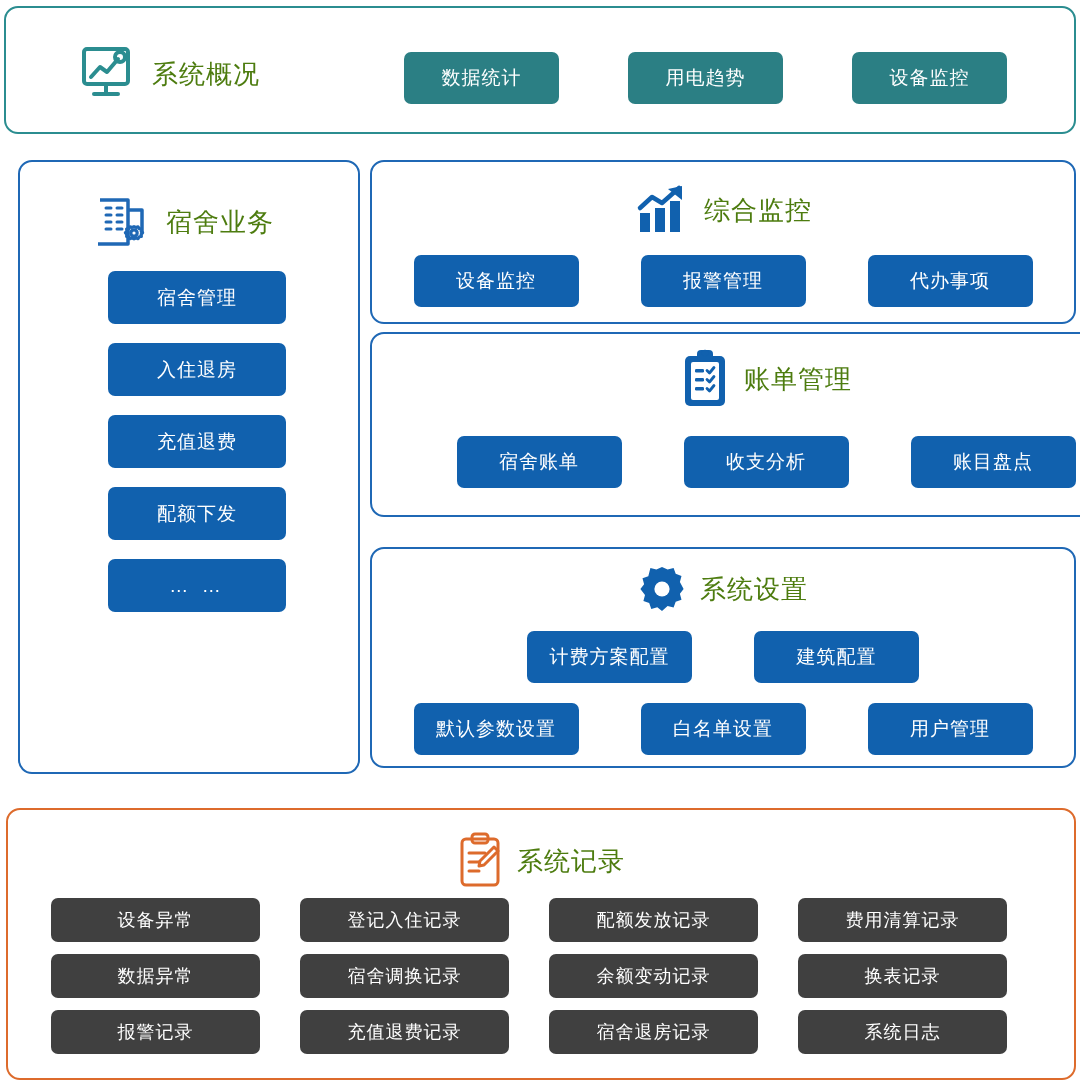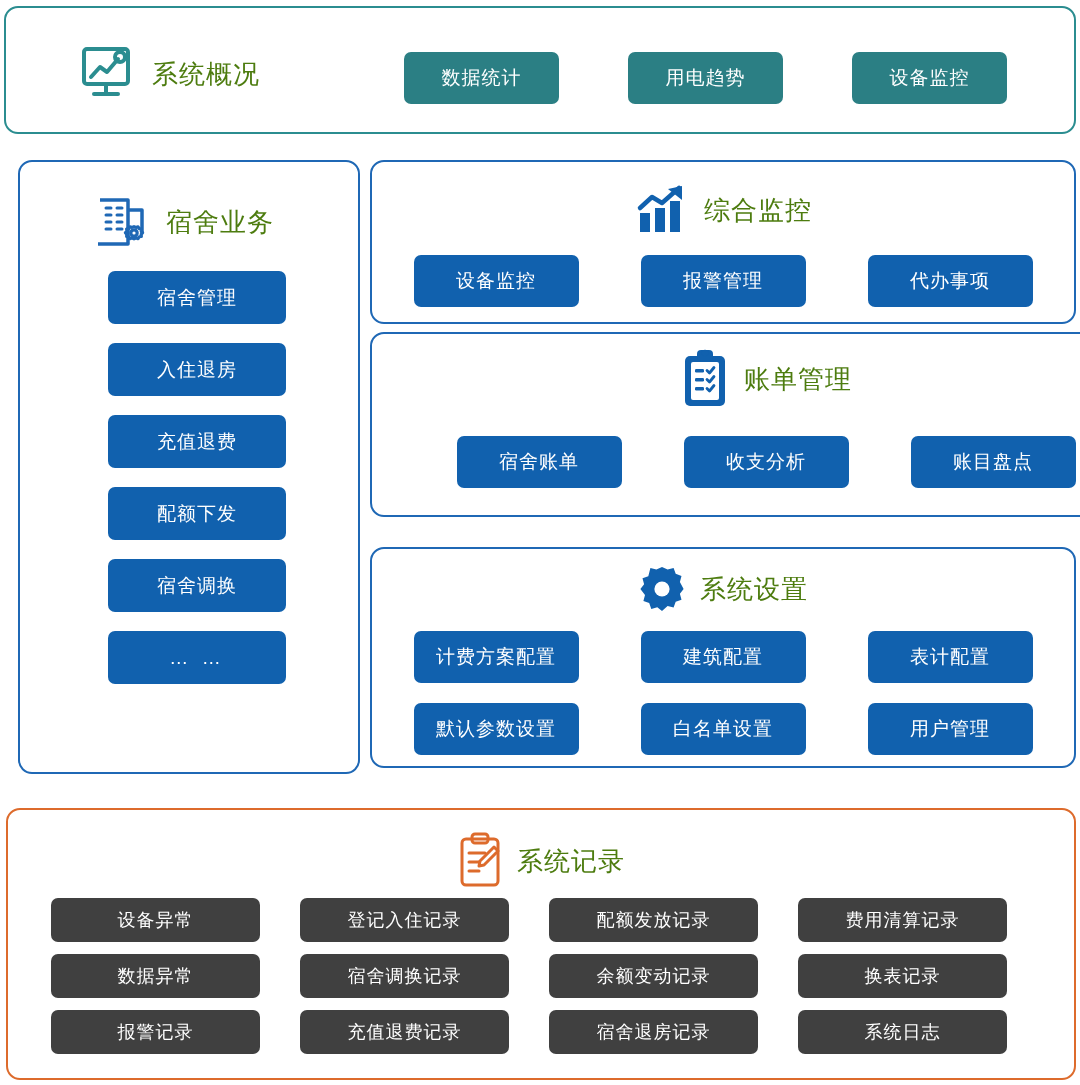--- a/index.html
+++ b/index.html
@@ -226,21 +226,20 @@
         </svg>
       </span>
       <span class="heading-title">宿舍业务</span>
     </div>
 
     <div id="dorm-buttons">
       <div class="btn btn-blue">宿舍管理</div>
       <div class="btn btn-blue">入住退房</div>
       <div class="btn btn-blue">充值退费</div>
       <div class="btn btn-blue">配额下发</div>
-      <div class="btn btn-blue">宿舍调换</div>
       <div class="btn btn-blue btn-wide dots">…  …</div>
     </div>
   </div>
 
   <div class="panel panel-blue" id="monitor-panel">
 
     <div class="sec-heading-wrap" id="monitor-heading">
       <div class="heading">
         <span class="icon-box">
           <svg width="56" height="52" viewBox="0 0 56 52">
@@ -305,21 +304,20 @@
             <circle cx="24" cy="24" r="7.6" fill="#ffffff"></circle>
           </svg>
         </span>
         <span class="heading-title">系统设置</span>
       </div>
     </div>
 
     <div class="row-buttons" id="settings-row1">
       <div class="btn btn-blue">计费方案配置</div>
       <div class="btn btn-blue">建筑配置</div>
-      <div class="btn btn-blue">表计配置</div>
     </div>
 
     <div class="row-buttons" id="settings-row2">
       <div class="btn btn-blue">默认参数设置</div>
       <div class="btn btn-blue">白名单设置</div>
       <div class="btn btn-blue">用户管理</div>
     </div>
   </div>
 
   <div class="panel panel-orange" id="records-panel">

